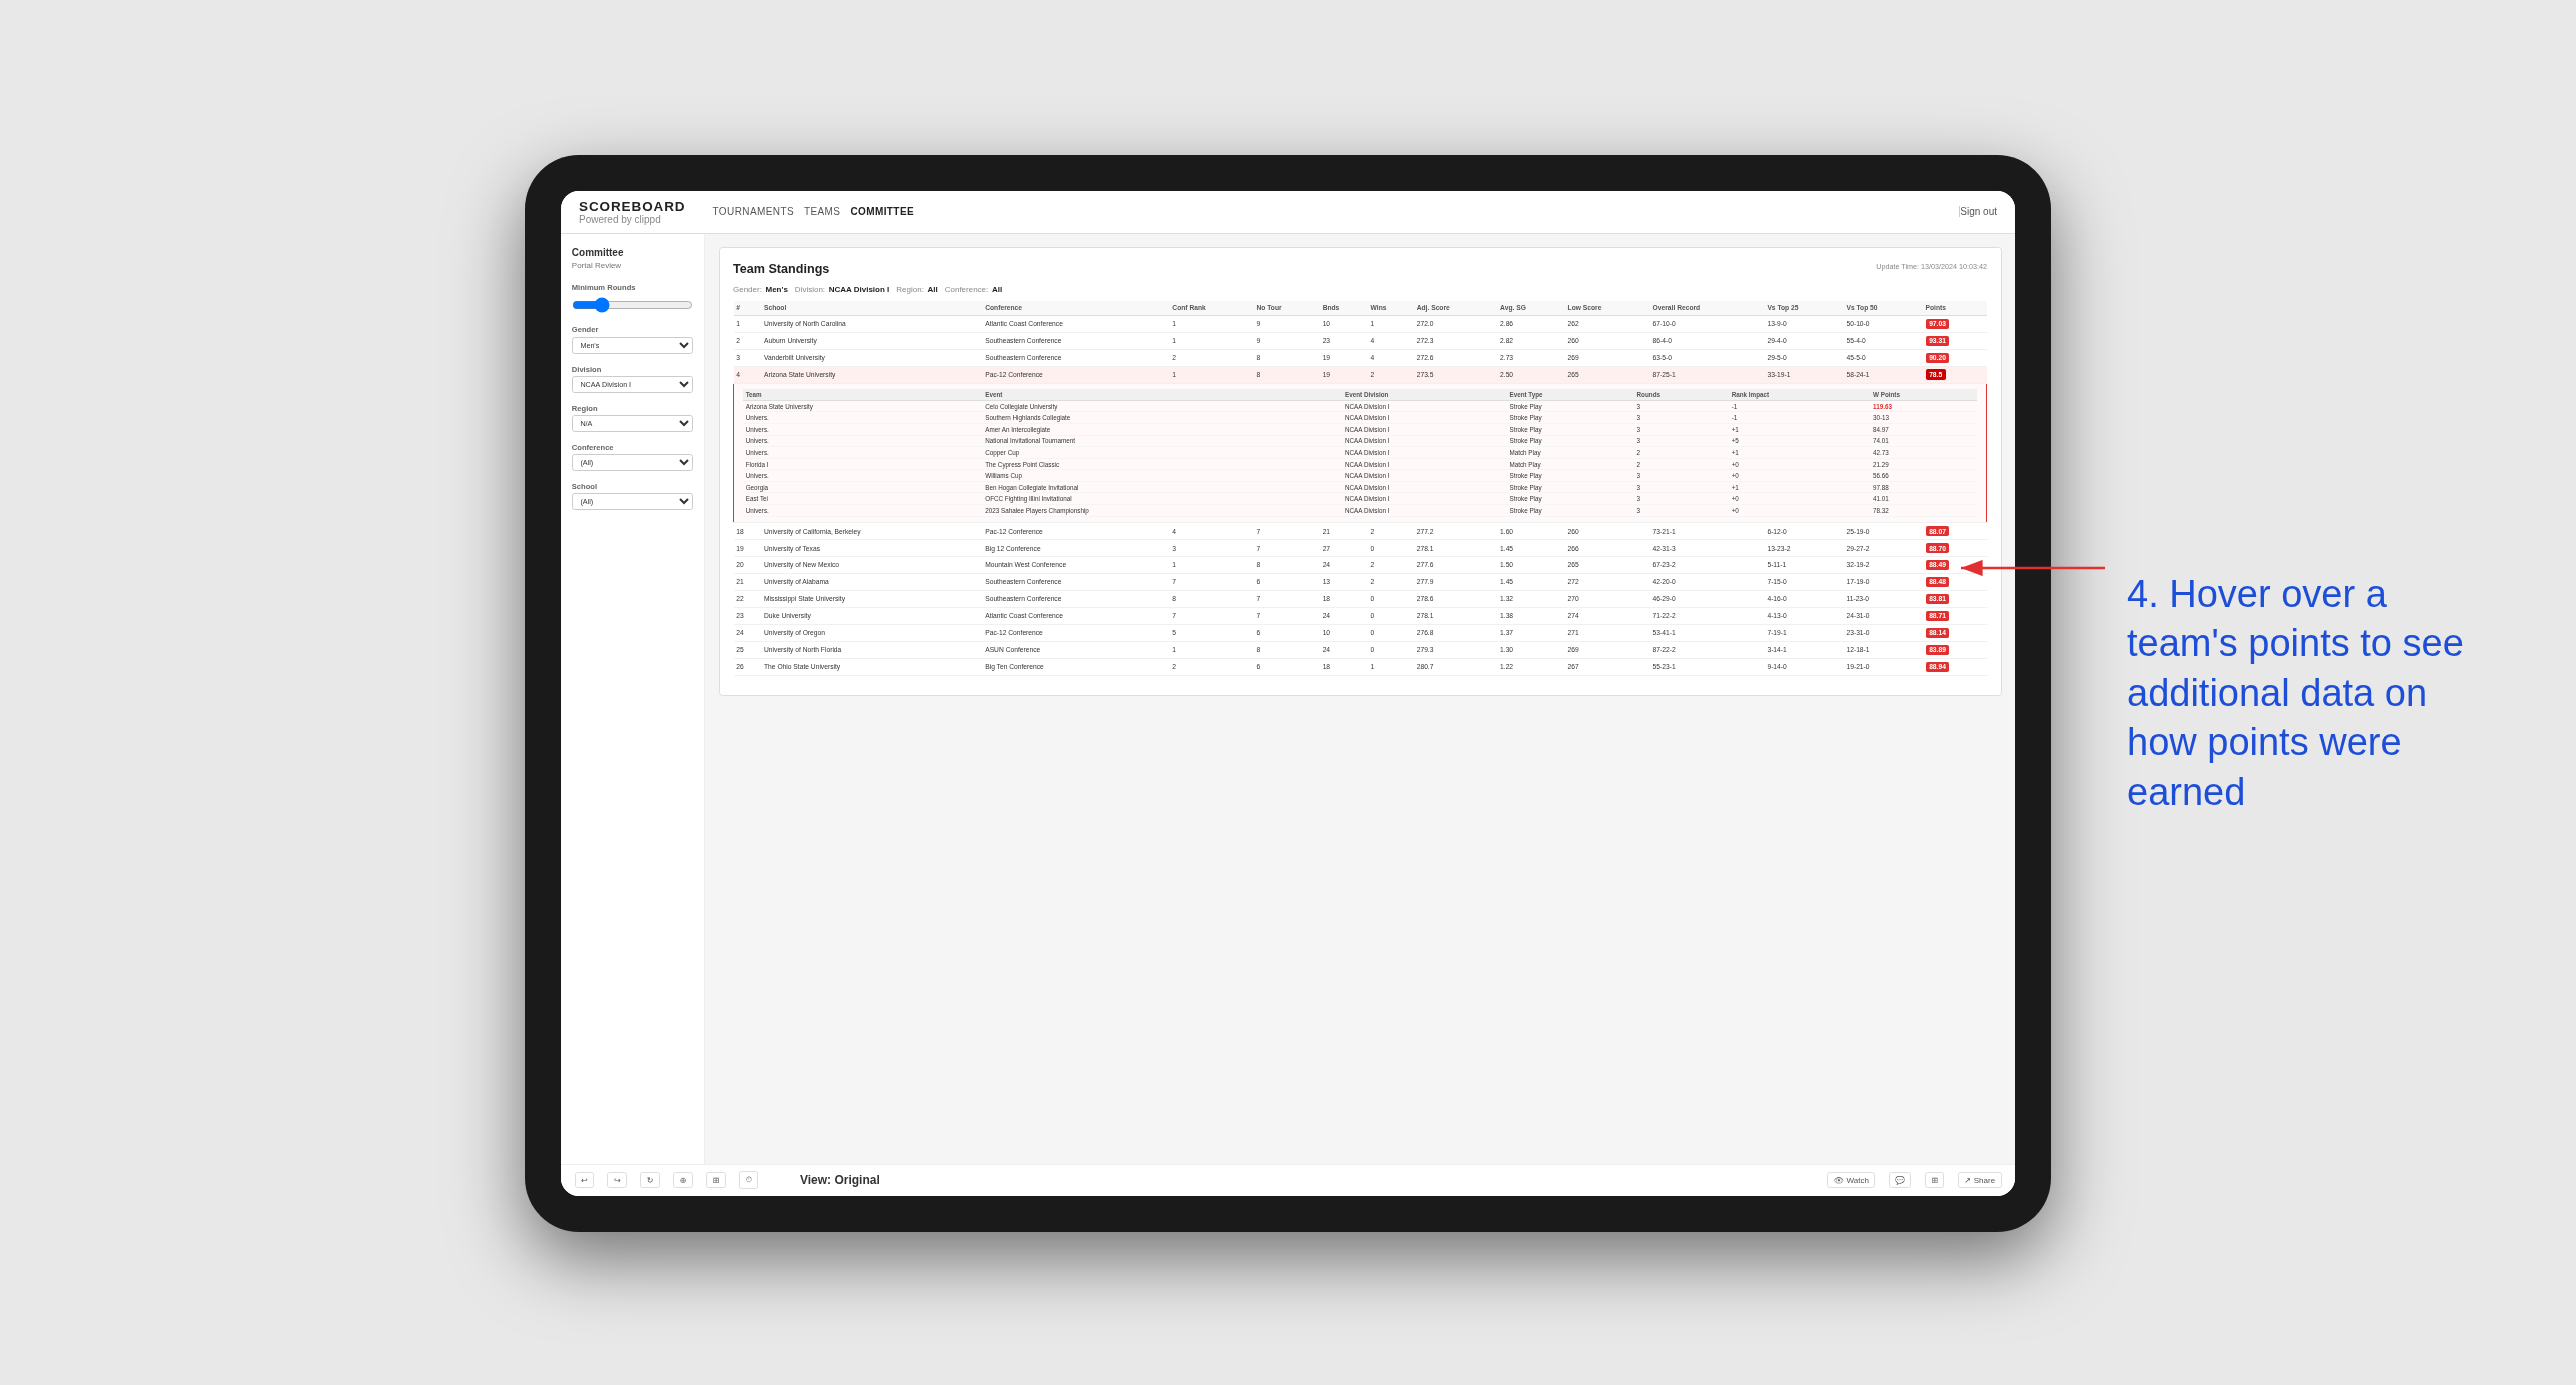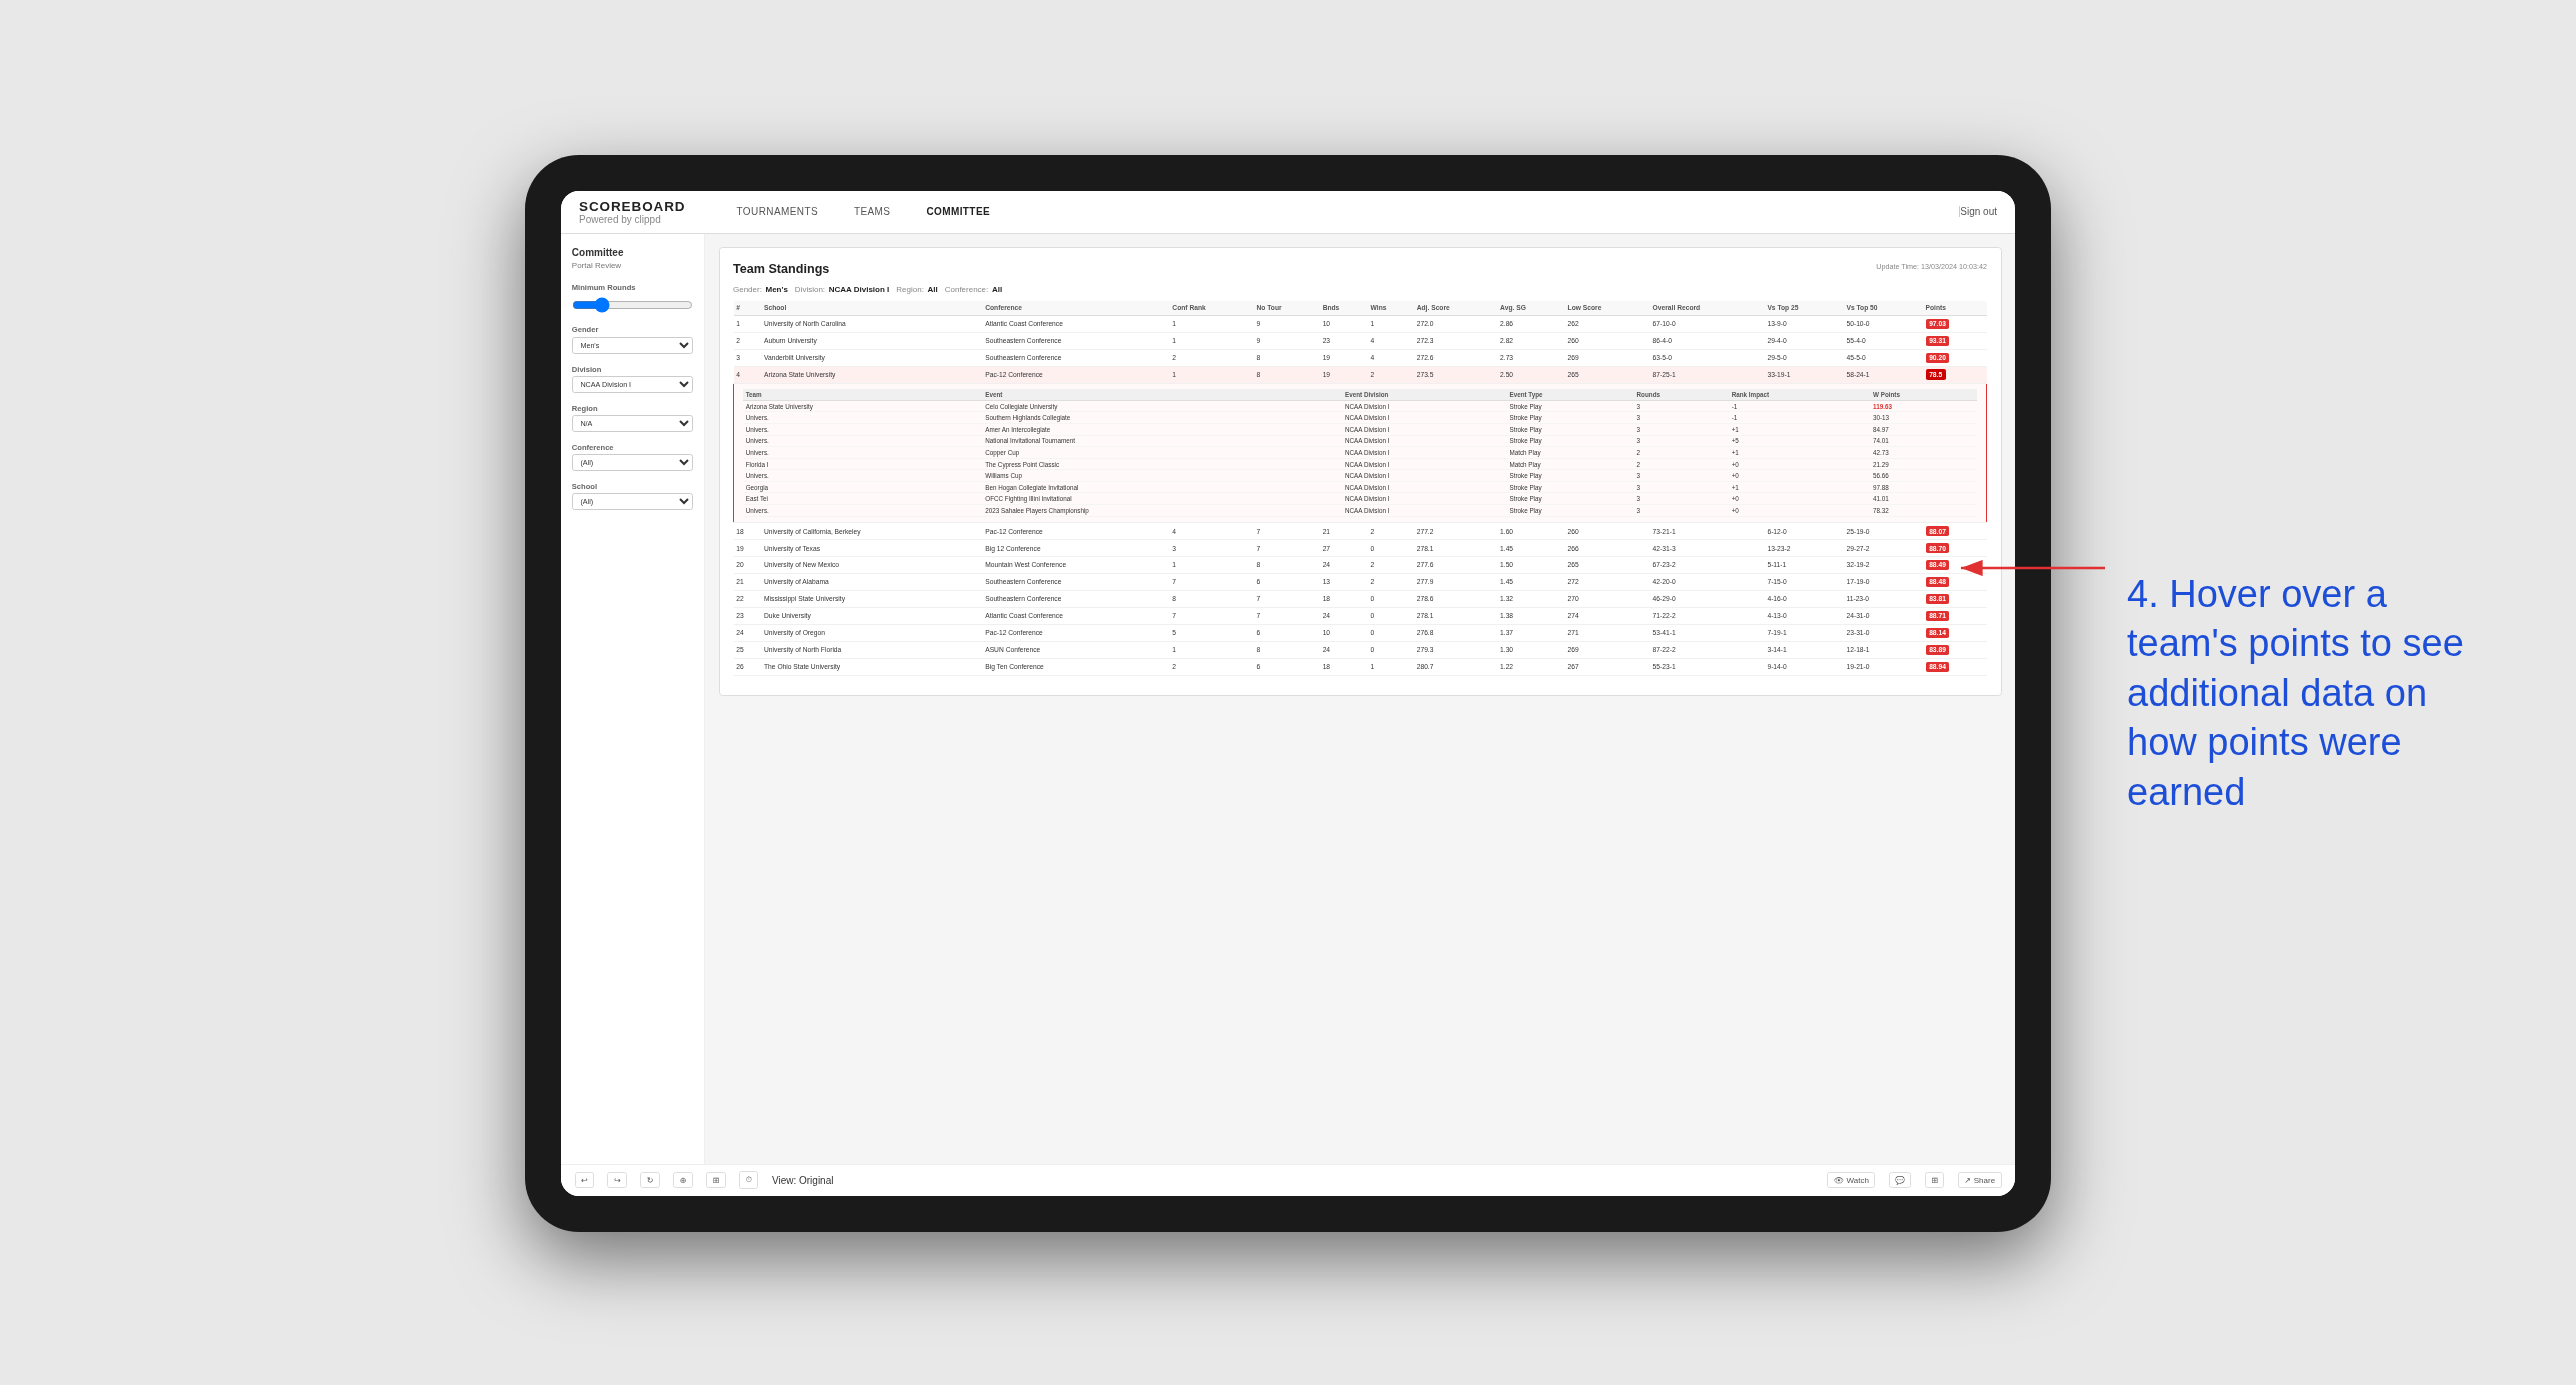--- a/index.html
+++ b/index.html
@@ -54,23 +54,22 @@
       font-weight: 900;
       letter-spacing: 0.9px;
       color: #222;
     }
     .logo-sub {
       font-size: 10px;
       color: #888;
     }
     .nav-links {
       display: flex;
-      gap: 36px;
+      gap: 10px;
       flex: 1;
-      margin-left: 24px;
     }
     .nav-link {
       font-size: 10px;
       color: #555;
       cursor: pointer;
       padding: 3.6px 0;
       text-decoration: none;
       letter-spacing: 0.4px;
     }
     .nav-link.active {
@@ -287,23 +286,24 @@
       cursor: pointer;
       display: flex;
       align-items: center;
       gap: 2.7px;
       padding: 2.7px 5.4px;
       border: 0.9px solid #ddd;
       border-radius: 2.7px;
       background: #fff;
     }
     .toolbar-view {
-      font-size: 10px;
+      font-size: 12px;
       color: #333;
-      font-weight: 400;
+      font-weight: 700;
+      margin-left: 28px;
     }
     .toolbar-spacer { flex: 1; }
 
     
     .annotation {
       position: absolute;
       right: -386px;
       top: 50%;
       transform: translateY(-50%);
       font-size: 47px;

